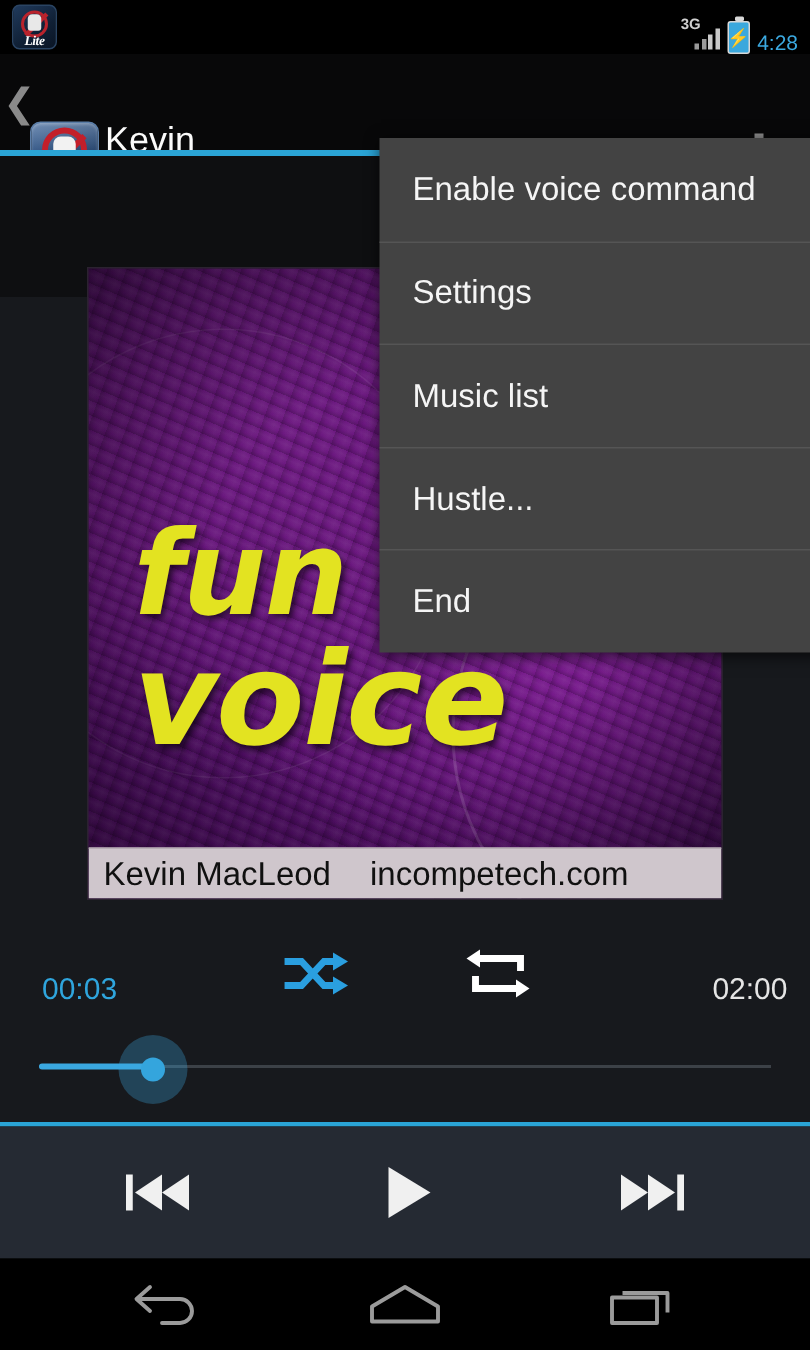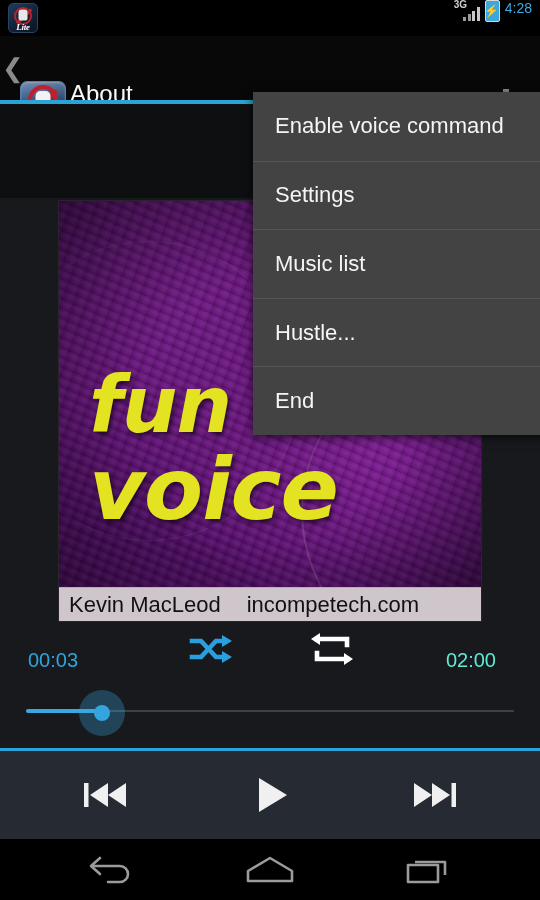--- a/index.html
+++ b/index.html
@@ -54,21 +54,21 @@
   #status-app-icon .lite {
     position:absolute; left:0; bottom:0px; width:100%;
     text-align:center;
     font-family:"Liberation Serif", serif;
     font-style:italic; font-weight:bold;
     font-size:9px; color:#fff;
     letter-spacing:-0.3px;
   }
   #status-right {
     position:absolute; right:8px; top:0;
-    height:36px; display:flex; align-items:flex-start; gap:5px;
+    height:36px; display:flex; align-items:flex-end; gap:5px;
   }
   .sig-wrap { position:relative; width:26px; height:24px; }
   .sig-label {
     position:absolute; left:0px; top:0px;
     font-size:10px; color:#cfcfcf; font-weight:bold;
     line-height:10px;
   }
   .sig-bars {
     position:absolute; right:0; bottom:3px;
     display:flex; align-items:flex-end; gap:1.5px;
@@ -171,21 +171,21 @@
   #content {
     position:absolute; left:0; top:104px;
     width:540px; height:644px;
     background:#17191d;
   }
   #content-dark {
     position:absolute; left:0; top:0; width:540px; height:94px;
     background:#0e0f11;
   }
   #album-art {
-    position:absolute; left:58px; top:96px;
+    position:absolute; left:58px; top:74px;
     width:424px; height:422px;
     background:
       radial-gradient(ellipse at 30% 25%, #6e1a82 0%, rgba(110,26,130,0) 55%),
       radial-gradient(ellipse at 75% 60%, #7d1d92 0%, rgba(125,29,146,0) 50%),
       radial-gradient(ellipse at 15% 80%, #4e0d63 0%, rgba(78,13,99,0) 60%),
       linear-gradient(160deg,#4a0c5d 0%, #6b1480 35%, #57106c 70%, #3d0a50 100%);
     border:1px solid #2b2230;
     overflow:hidden;
     text-align:right;
   }
@@ -247,22 +247,22 @@
     position:absolute; left:308px; top:2px;
     width:48px; height:36px;
   }
 
   
   #time-elapsed {
     position:absolute; left:28px; top:545px;
     font-size:20px; color:#2fa5dd;
   }
   #time-total {
-    position:absolute; right:44px; top:545px;
-    font-size:20px; color:#5eead4;
+    position:absolute; right:15px; top:545px;
+    font-size:20px; color:#e5e5e5;
   }
   #seek-wrap {
     position:absolute; left:26px; top:590px;
     width:488px; height:34px;
   }
   #seek-track {
     position:absolute; left:0; top:16px;
     width:488px; height:2px; background:#3c4147;
   }
   #seek-fill {
@@ -369,21 +369,21 @@
     <div id="back-chevron">❮</div>
 
     <div id="app-icon">
       <div class="gloss"></div>
       <div class="ring"></div>
       <div class="palm2"></div>
       <div class="lite2">Lite</div>
     </div>
 
     <div id="title-block">
-      <div id="track-title">About</div>
+      <div id="track-title">Kevin</div>
       <div id="track-artist">Kevin MacLeod</div>
     </div>
 
     <div id="overflow-btn">
       <i></i>
         <i></i>
         <i></i>
     </div>
   </div>
   <div id="accent-top"></div>

